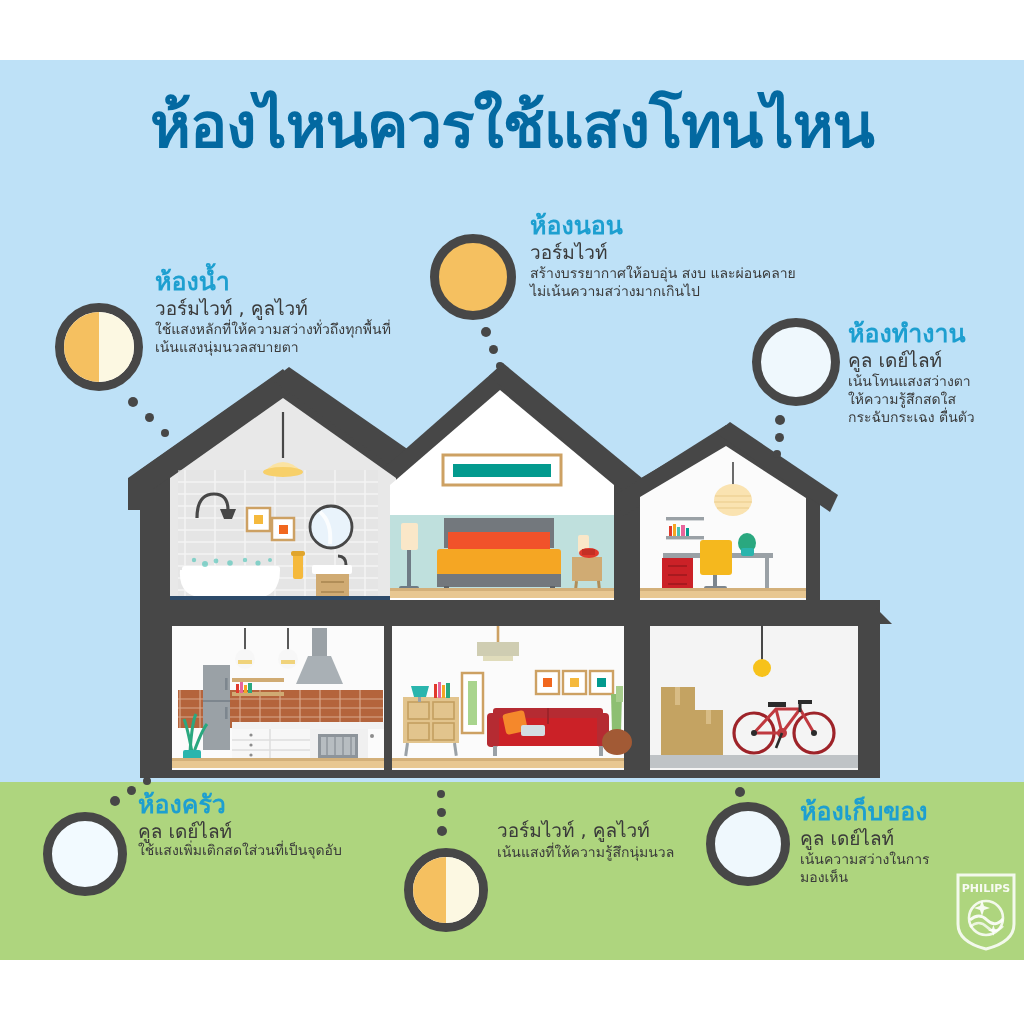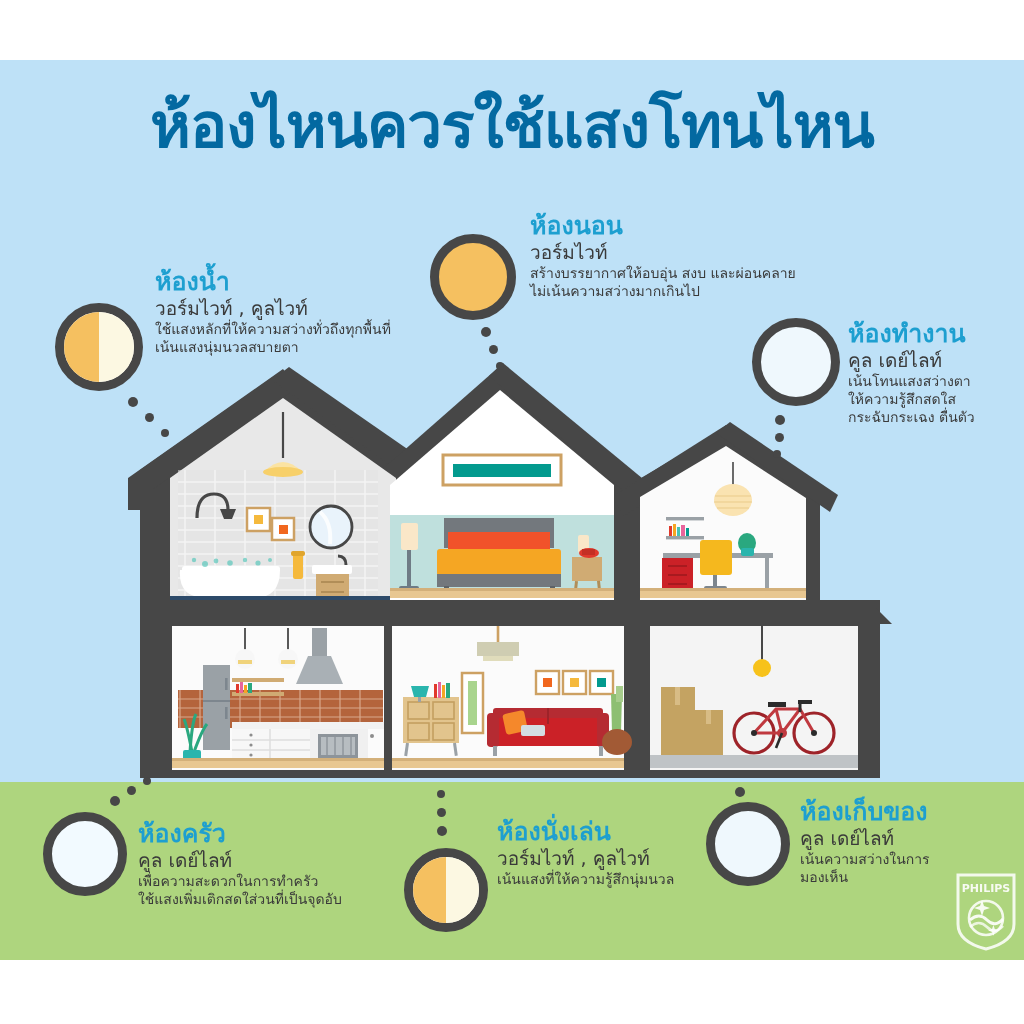--- a/index.html
+++ b/index.html
@@ -461,38 +461,36 @@
       <div class="c-body" style="margin-top:0">ให้ความรู้สึกสดใส</div>
       <div class="c-body" style="margin-top:0">กระฉับกระเฉง ตื่นตัว</div>
     </div>
     <div class="dot" style="left:775px;top:415px;width:10px;height:10px;"></div>
     <div class="dot" style="left:775px;top:433px;width:9px;height:9px;"></div>
     <div class="dot" style="left:773px;top:450px;width:8px;height:8px;"></div>
   </div>
 
   <div class="callout">
     <div class="bubble" style="left:43px; top:812px; width:84px; height:84px; background:#f2faff;"></div>
-    <div class="ctext" style="left:138px; top:820px; width:330px;">
+    <div class="ctext" style="left:138px; top:791px; width:330px;">
       <div class="c-head">ห้องครัว</div>
       <div class="c-sub">คูล เดย์ไลท์</div>
-      <div class="c-body">เพื่อความสะดวกในการทำครัว</div>
       <div class="c-body" style="margin-top:0">ใช้แสงเพิ่มเติกสดใส่วนที่เป็นจุดอับ</div>
     </div>
     <div class="dot" style="left:110px;top:796px;width:10px;height:10px;"></div>
     <div class="dot" style="left:127px;top:786px;width:9px;height:9px;"></div>
     <div class="dot" style="left:143px;top:777px;width:8px;height:8px;"></div>
   </div>
 
   <div class="callout">
     <div class="bubble" style="left:404px; top:848px; width:84px; height:84px;">
       <div class="half-l" style="background:#f5c060"></div>
       <div class="half-r" style="background:#fcf8e2"></div>
     </div>
     <div class="ctext" style="left:497px; top:818px; width:290px;">
-      <div class="c-head">ห้องนั่งเล่น</div>
       <div class="c-sub">วอร์มไวท์ , คูลไวท์</div>
       <div class="c-body">เน้นแสงที่ให้ความรู้สึกนุ่มนวล</div>
     </div>
     <div class="dot" style="left:437px;top:826px;width:10px;height:10px;"></div>
     <div class="dot" style="left:437px;top:808px;width:9px;height:9px;"></div>
     <div class="dot" style="left:437px;top:790px;width:8px;height:8px;"></div>
   </div>
 
   <div class="callout">
     <div class="bubble" style="left:706px; top:802px; width:84px; height:84px; background:#eff8fd;"></div>

